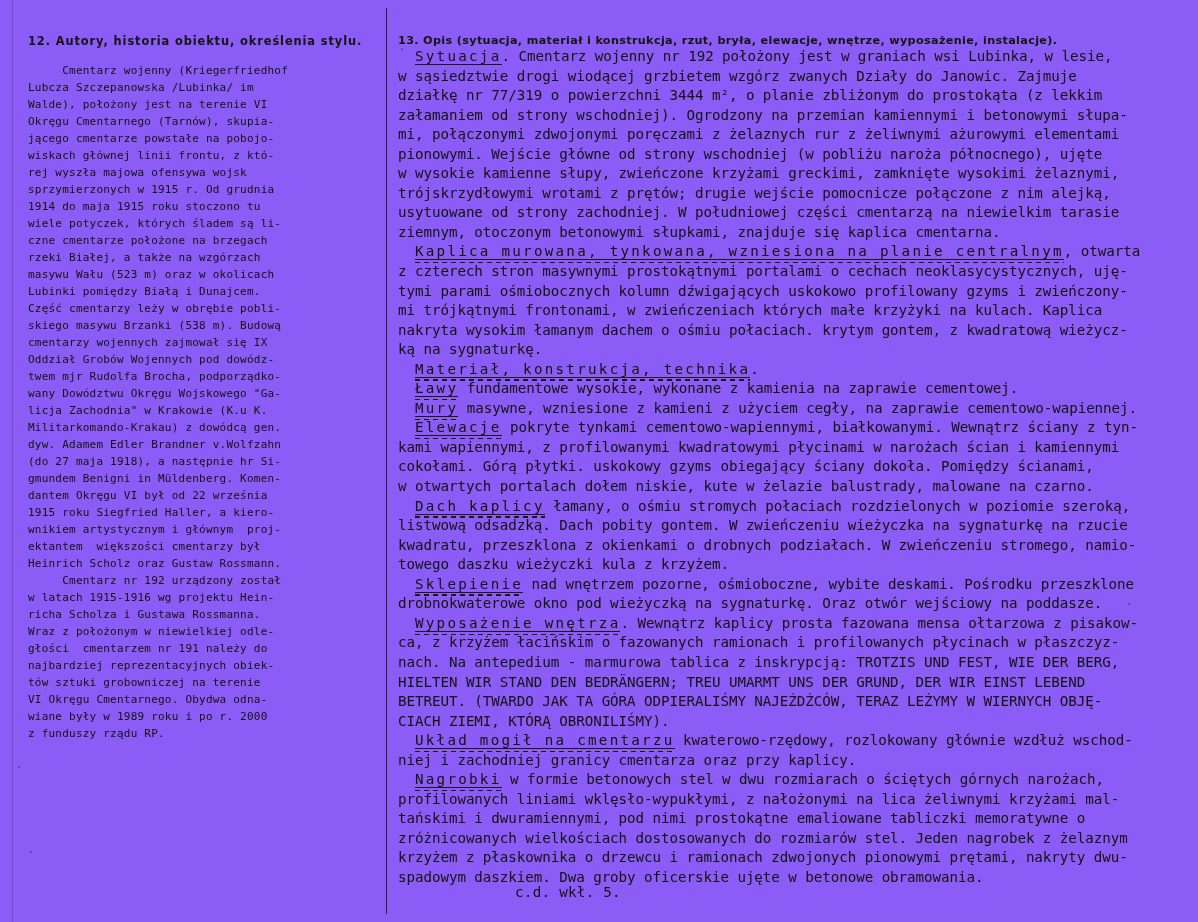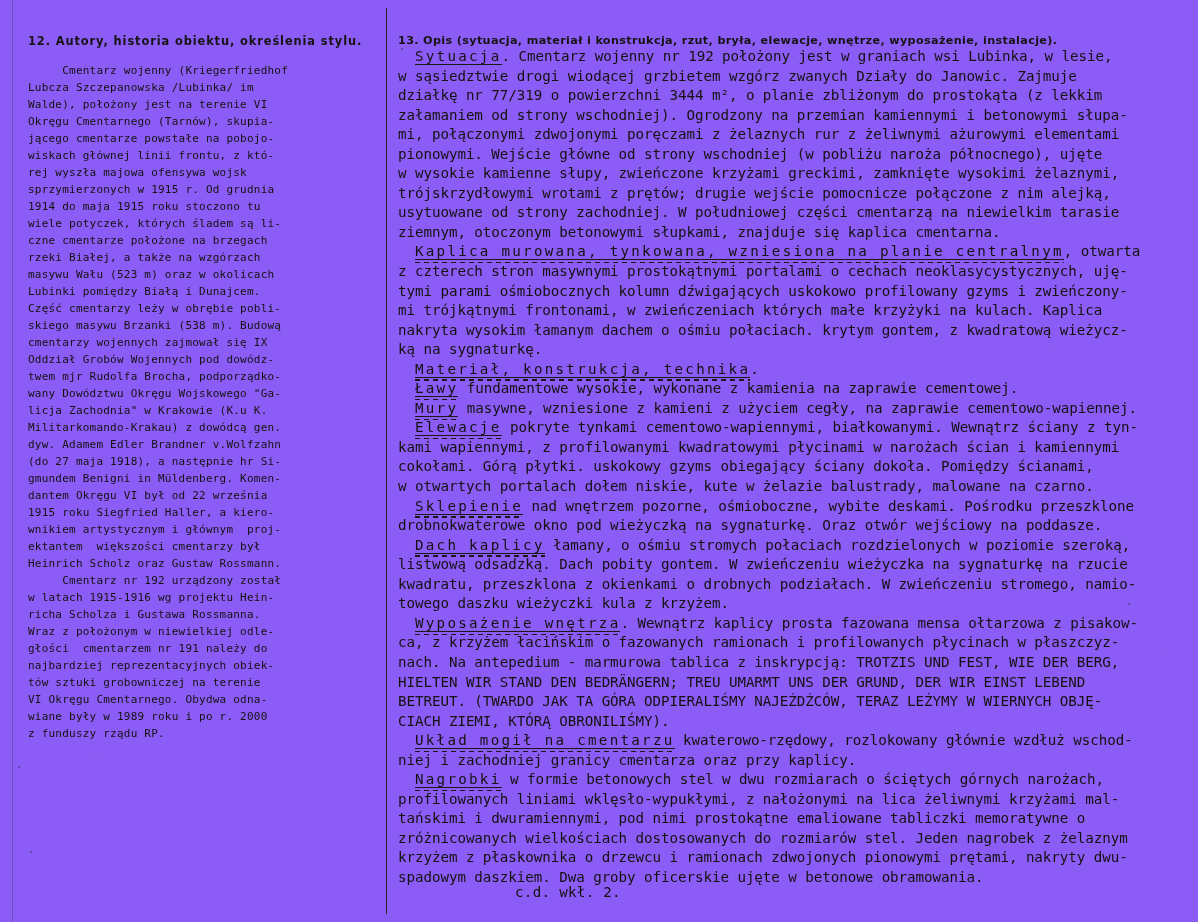--- a/index.html
+++ b/index.html
@@ -228,33 +228,33 @@
 trójskrzydłowymi wrotami z prętów; drugie wejście pomocnicze połączone z nim alejką,
 usytuowane od strony zachodniej. W południowej części cmentarzą na niewielkim tarasie
 ziemnym, otoczonym betonowymi słupkami, znajduje się kaplica cmentarna.</span></div><div class="para">  <span class="lead-dbl">Kaplica murowana, tynkowana, wzniesiona na planie centralnym</span><span>, otwarta
 z czterech stron masywnymi prostokątnymi portalami o cechach neoklasycystycznych, uję-
 tymi parami ośmiobocznych kolumn dźwigających uskokowo profilowany gzyms i zwieńczony-
 mi trójkątnymi frontonami, w zwieńczeniach których małe krzyżyki na kulach. Kaplica
 nakryta wysokim łamanym dachem o ośmiu połaciach. krytym gontem, z kwadratową wieżycz-
 ką na sygnaturkę.</span></div><div class="para">  <span class="lead-dbl">Materiał, konstrukcja, technika</span><span>.</span></div><div class="para">  <span class="lead-dbl">Ławy</span><span> fundamentowe wysokie, wykonane z kamienia na zaprawie cementowej.</span></div><div class="para">  <span class="lead-dbl">Mury</span><span> masywne, wzniesione z kamieni z użyciem cegły, na zaprawie cementowo-wapiennej.</span></div><div class="para">  <span class="lead-dbl">Elewacje</span><span> pokryte tynkami cementowo-wapiennymi, białkowanymi. Wewnątrz ściany z tyn-
 kami wapiennymi, z profilowanymi kwadratowymi płycinami w narożach ścian i kamiennymi
 cokołami. Górą płytki. uskokowy gzyms obiegający ściany dokoła. Pomiędzy ścianami,
-w otwartych portalach dołem niskie, kute w żelazie balustrady, malowane na czarno.</span></div><div class="para">  <span class="lead-dbl">Sklepienie</span><span> nad wnętrzem pozorne, ośmioboczne, wybite deskami. Pośrodku przeszklone
-drobnokwaterowe okno pod wieżyczką na sygnaturkę. Oraz otwór wejściowy na poddasze.</span></div><div class="para">  <span class="lead-dbl">Dach kaplicy</span><span> łamany, o ośmiu stromych połaciach rozdzielonych w poziomie szeroką,
+w otwartych portalach dołem niskie, kute w żelazie balustrady, malowane na czarno.</span></div><div class="para">  <span class="lead-dbl">Dach kaplicy</span><span> łamany, o ośmiu stromych połaciach rozdzielonych w poziomie szeroką,
 listwową odsadzką. Dach pobity gontem. W zwieńczeniu wieżyczka na sygnaturkę na rzucie
 kwadratu, przeszklona z okienkami o drobnych podziałach. W zwieńczeniu stromego, namio-
-towego daszku wieżyczki kula z krzyżem.</span></div><div class="para">  <span class="lead-dbl">Wyposażenie wnętrza</span><span>. Wewnątrz kaplicy prosta fazowana mensa ołtarzowa z pisakow-
+towego daszku wieżyczki kula z krzyżem.</span></div><div class="para">  <span class="lead-dbl">Sklepienie</span><span> nad wnętrzem pozorne, ośmioboczne, wybite deskami. Pośrodku przeszklone
+drobnokwaterowe okno pod wieżyczką na sygnaturkę. Oraz otwór wejściowy na poddasze.</span></div><div class="para">  <span class="lead-dbl">Wyposażenie wnętrza</span><span>. Wewnątrz kaplicy prosta fazowana mensa ołtarzowa z pisakow-
 ca, z krzyżem łacińskim o fazowanych ramionach i profilowanych płycinach w płaszczyz-
 nach. Na antepedium - marmurowa tablica z inskrypcją: TROTZIS UND FEST, WIE DER BERG,
 HIELTEN WIR STAND DEN BEDRÄNGERN; TREU UMARMT UNS DER GRUND, DER WIR EINST LEBEND
 BETREUT. (TWARDO JAK TA GÓRA ODPIERALIŚMY NAJEŹDŹCÓW, TERAZ LEŻYMY W WIERNYCH OBJĘ-
 CIACH ZIEMI, KTÓRĄ OBRONILIŚMY).</span></div><div class="para">  <span class="lead-dbl">Układ mogił na cmentarzu</span><span> kwaterowo-rzędowy, rozlokowany głównie wzdłuż wschod-
 niej i zachodniej granicy cmentarza oraz przy kaplicy.</span></div><div class="para">  <span class="lead-dbl">Nagrobki</span><span> w formie betonowych stel w dwu rozmiarach o ściętych górnych narożach,
 profilowanych liniami wklęsło-wypukłymi, z nałożonymi na lica żeliwnymi krzyżami mal-
 tańskimi i dwuramiennymi, pod nimi prostokątne emaliowane tabliczki memoratywne o
 zróżnicowanych wielkościach dostosowanych do rozmiarów stel. Jeden nagrobek z żelaznym
 krzyżem z płaskownika o drzewcu i ramionach zdwojonych pionowymi prętami, nakryty dwu-
 spadowym daszkiem. Dwa groby oficerskie ujęte w betonowe obramowania.</span></div></div>
   </div>
 
-  <div class="footer-note">c.d. wkł. 2.</div>
+  <div class="footer-note">c.d. wkł. 5.</div>
 
 </div>
 
 </body></html>

